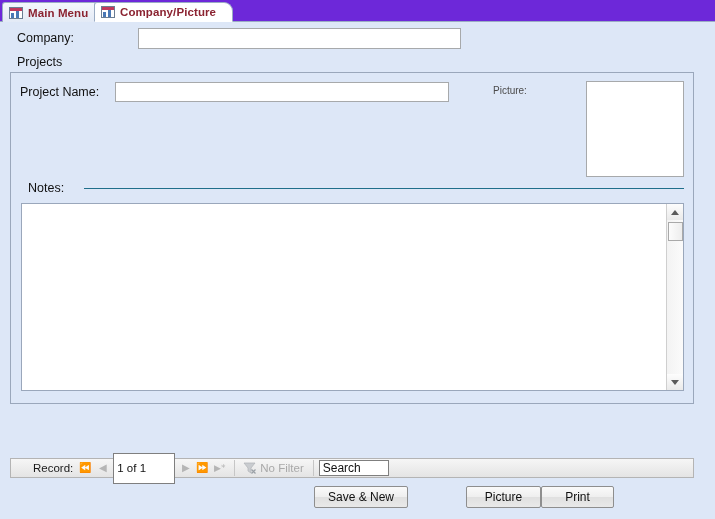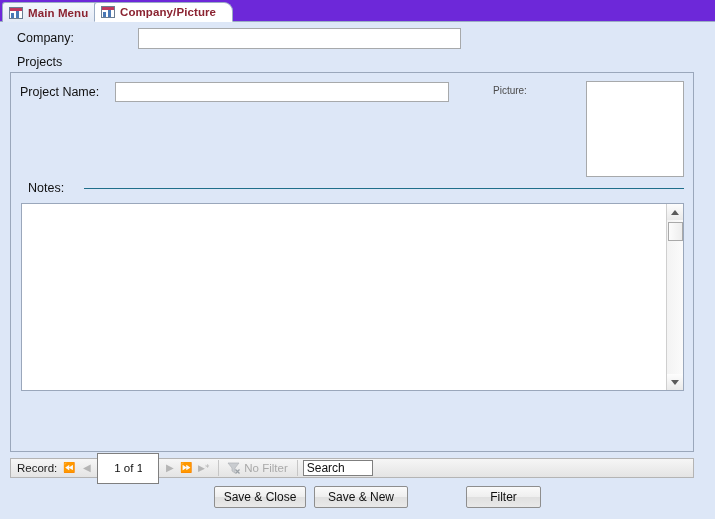--- a/index.html
+++ b/index.html
@@ -111,21 +111,21 @@
     position: absolute;
     left: 17px; top: 55px;
     font-size: 12.5px;
     color: #111;
   }
 
   
   #subform {
     position: absolute;
     left: 10px; top: 72px;
-    width: 684px; height: 380px;
+    width: 684px; height: 332px;
     border: 1px solid #9aa7bb;
     background: #dde7f7;
     box-sizing: border-box;
   }
 
   #project-name-label {
     position: absolute;
     left: 9px; top: 12px;
     font-size: 12.5px;
     color: #111;
@@ -236,21 +236,21 @@
     width: 684px; height: 20px;
     background: linear-gradient(to bottom, #f6f6f6, #e4e4e4);
     border: 1px solid #b4b4b4;
     box-sizing: border-box;
     display: flex;
     align-items: center;
     font-size: 11.5px;
     color: #1a1a1a;
   }
   #record-label {
-    margin-left: 6px;
+    margin-left: 22px;
     margin-right: 4px;
     text-align: center;
   }
   .nav-btn {
     width: 17px; height: 18px;
     display: flex;
     align-items: center;
     justify-content: center;
     font-size: 10px;
     line-height: 1;
@@ -264,21 +264,21 @@
   .nav-btn.disabled { color: #b5b5b5; }
   #record-number {
     width: 62px; height: 31px;
     margin: 0 2px;
     background: #ffffff;
     border: 1px solid #7f7f7f;
     box-sizing: border-box;
     font-family: "Liberation Sans", sans-serif;
     font-size: 11.5px;
     color: #111;
-    padding: 0 16px;
+    padding: 0 3px;
     outline: none;
   }
   #filter-sep {
     width: 1px; height: 16px;
     background: #c6c6c6;
     margin: 0 4px 0 6px;
   }
   #filter-group {
     display: flex;
     align-items: center;
@@ -402,16 +402,16 @@
     </span>
     <span>No Filter</span>
   </div>
 
   <div id="filter-sep2"></div>
 
   <input id="search-input" type="text" value="Search" style="">
 </div>
 
 <div id="button-bar">
-  <button id="btn-save-close" class="action-btn">Save &amp; Close</button>
   <button id="btn-save-new" class="action-btn">Save &amp; New</button>
-  <button id="btn-cancel" class="action-btn">Filter</button>
+  <button id="btn-cancel" class="action-btn">Picture</button>
+  <button id="btn-print" class="action-btn">Print</button>
 </div>
 
 </body></html>

